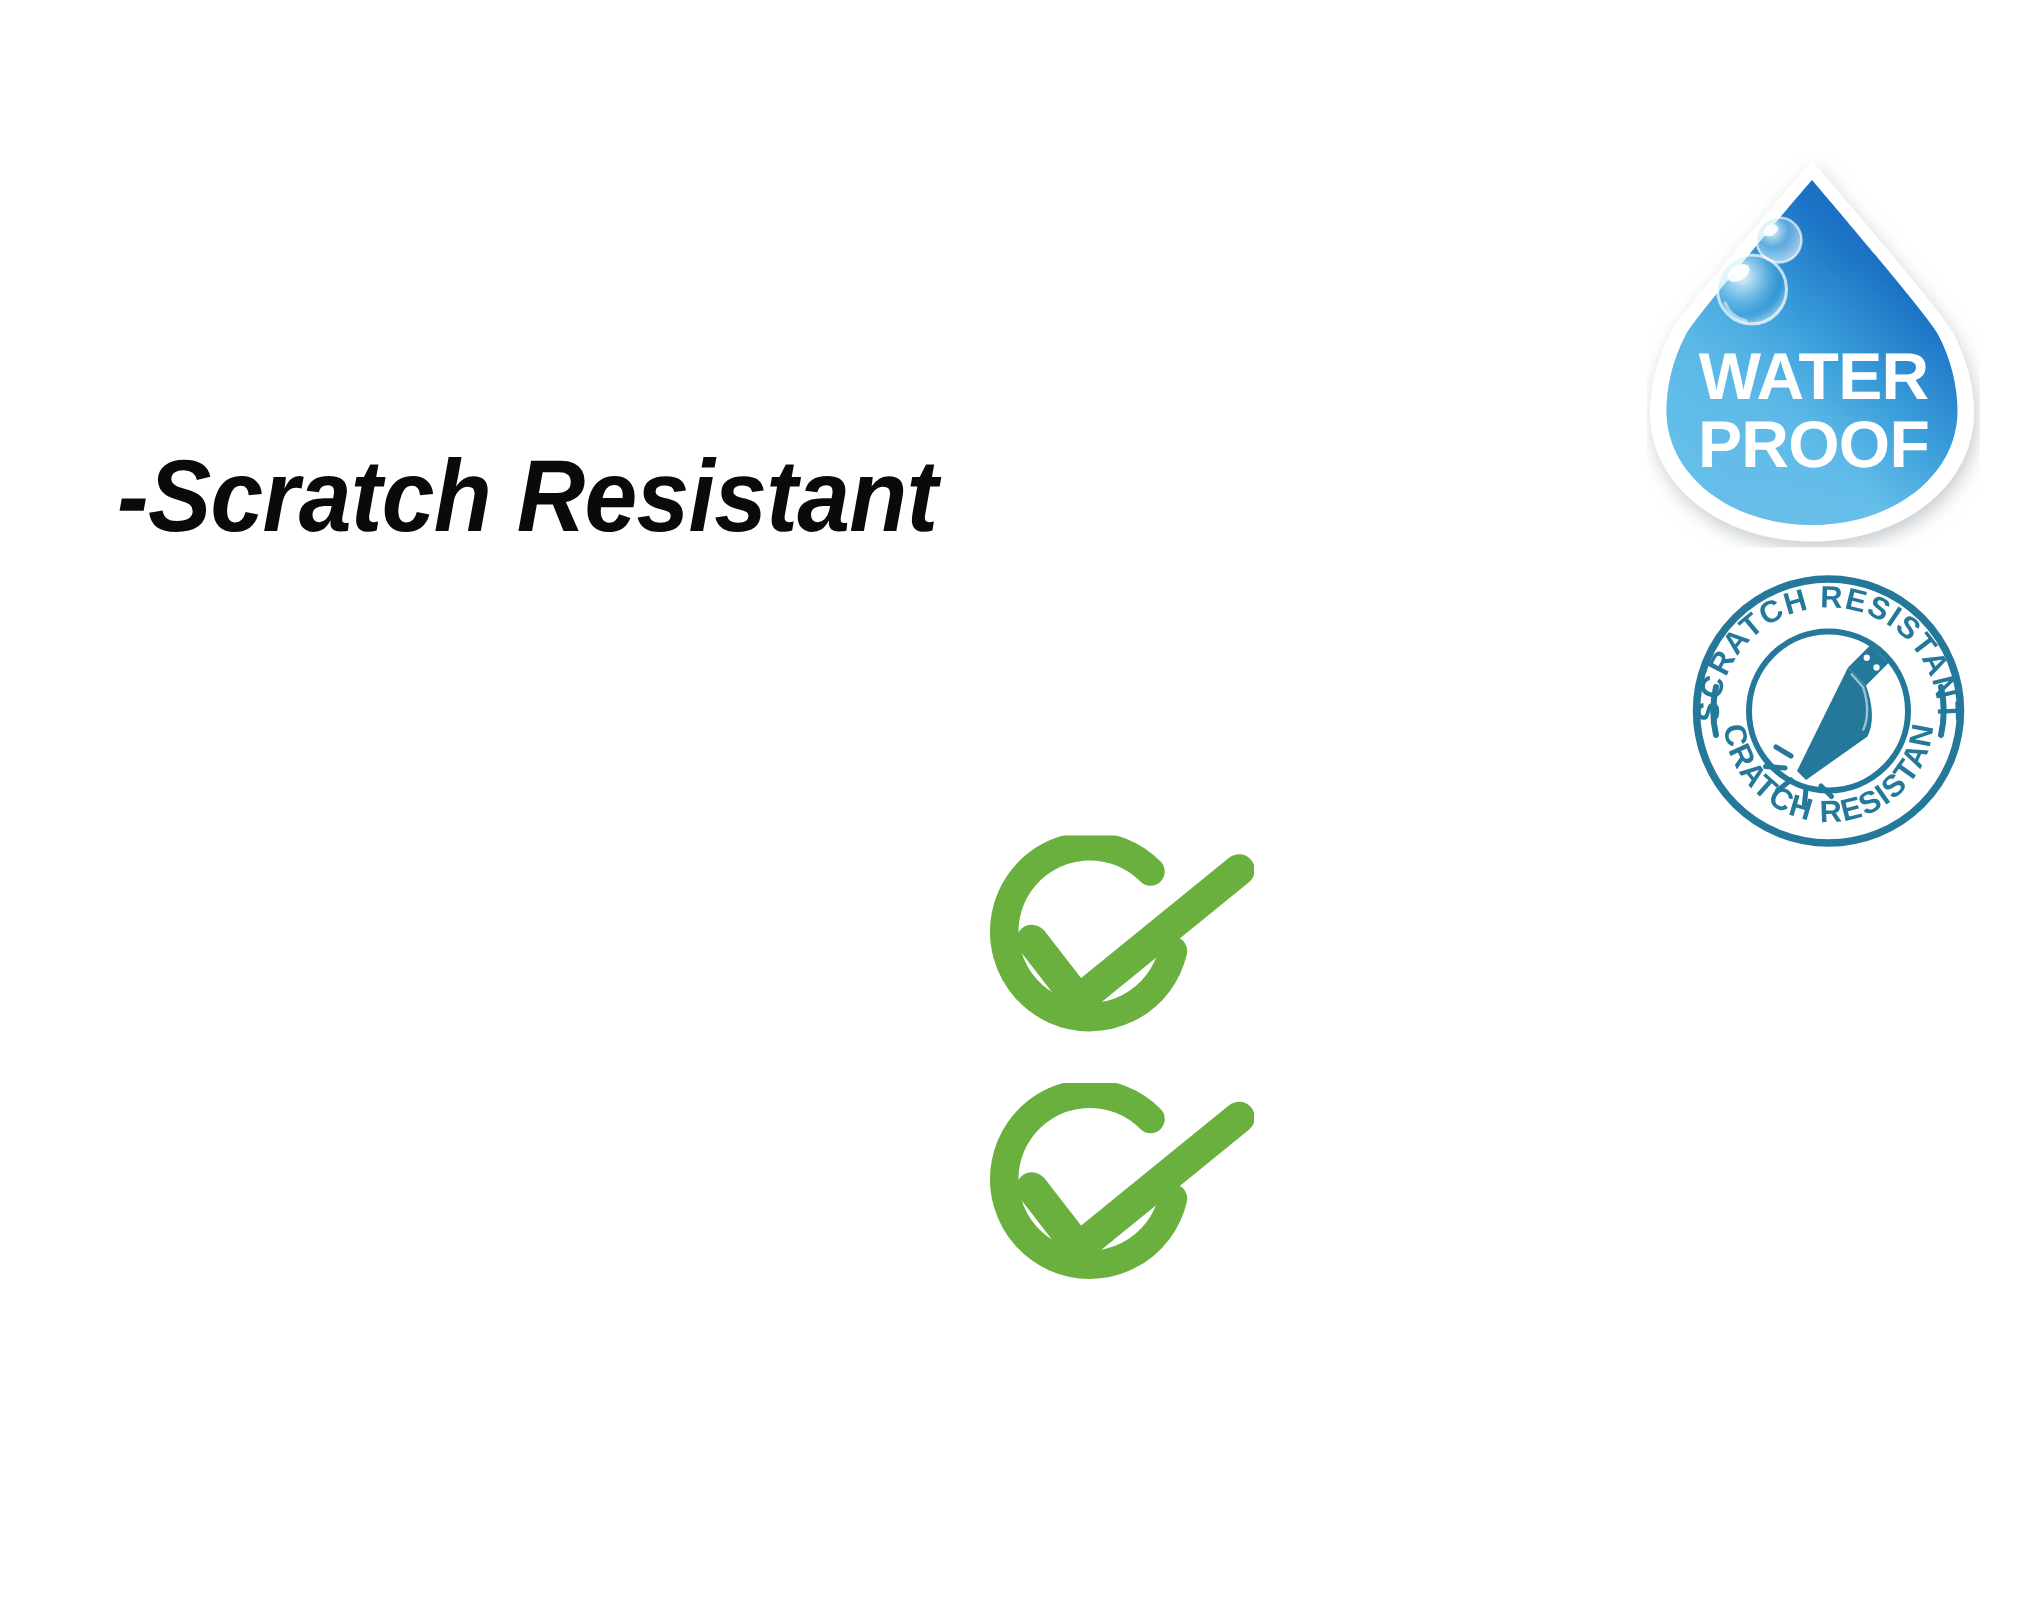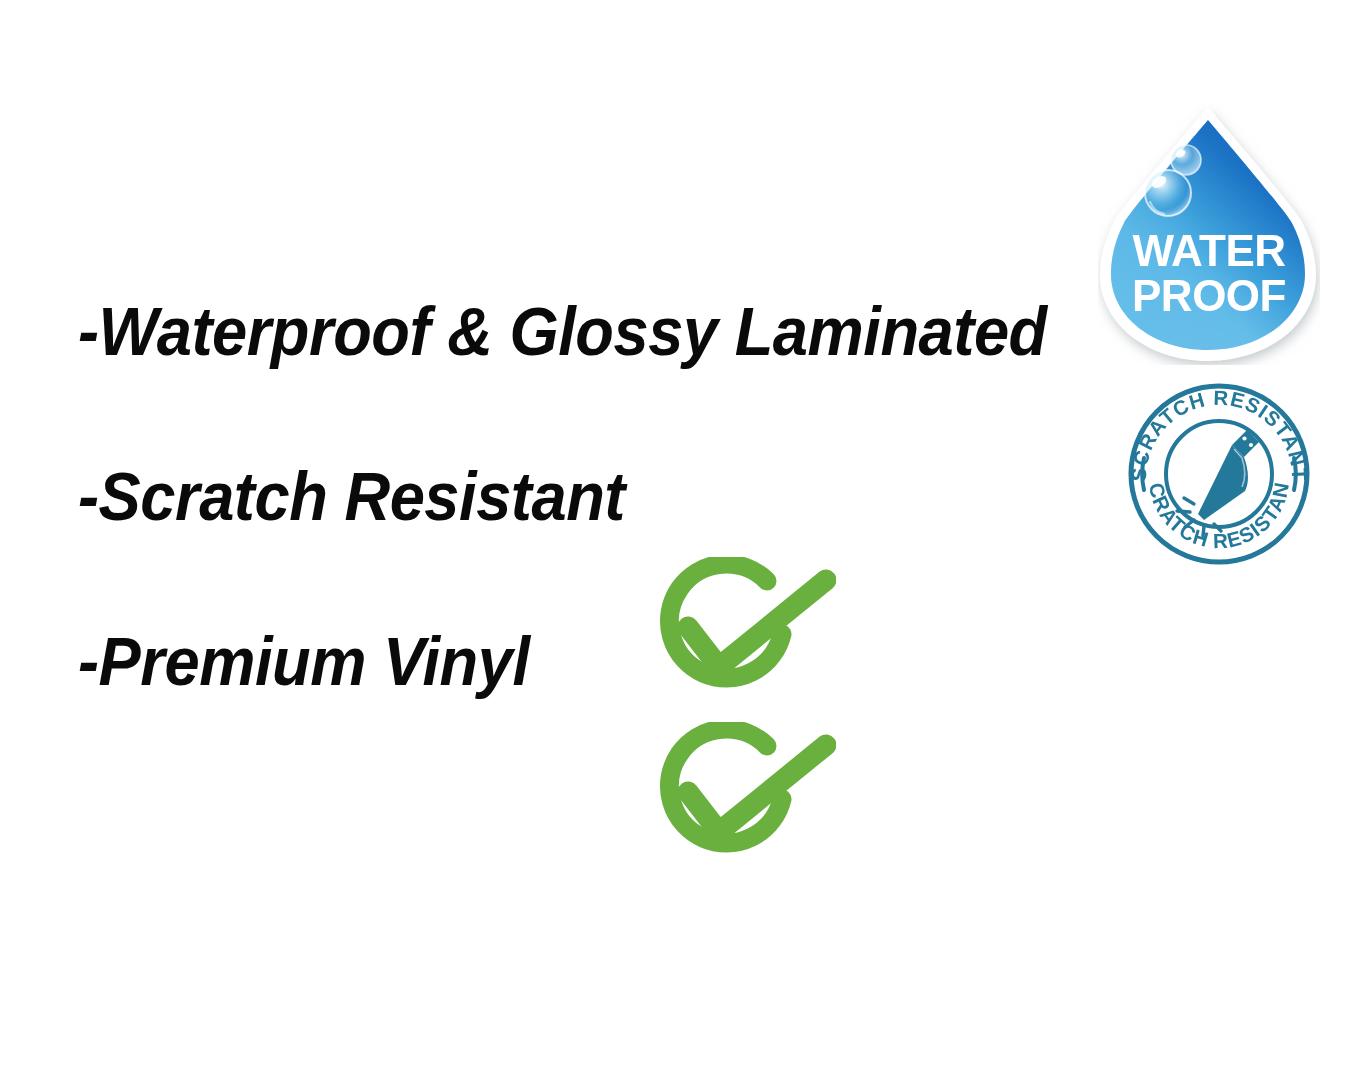--- a/index.html
+++ b/index.html
@@ -69,31 +69,25 @@
   }
   .check-icon svg { display: block; width: 100%; height: 100%; }
   .check-1 { left: 636px; top: 557px; }
   .check-2 { left: 636px; top: 722px; }
 </style>
 </head>
 <body>
 
 <div class="feature-list">
 
-  <div class="feature-row">
-    <span class="feature-text">-Waterproof &amp; Glossy Laminated</span>
-  </div>
 
   <div class="feature-row">
     <span class="feature-text">-Scratch Resistant</span>
   </div>
 
-  <div class="feature-row">
-    <span class="feature-text">-Premium Vinyl</span>
-  </div>
 
 
 </div>
 
 <div class="droplet-badge">
   <svg viewBox="0 0 222 262" xmlns="http://www.w3.org/2000/svg">
     <defs>
       <linearGradient id="dropGrad" x1="0.82" y1="0.04" x2="0.16" y2="0.92">
         <stop offset="0%" stop-color="#1462b7"></stop>
         <stop offset="22%" stop-color="#1c74c6"></stop>

